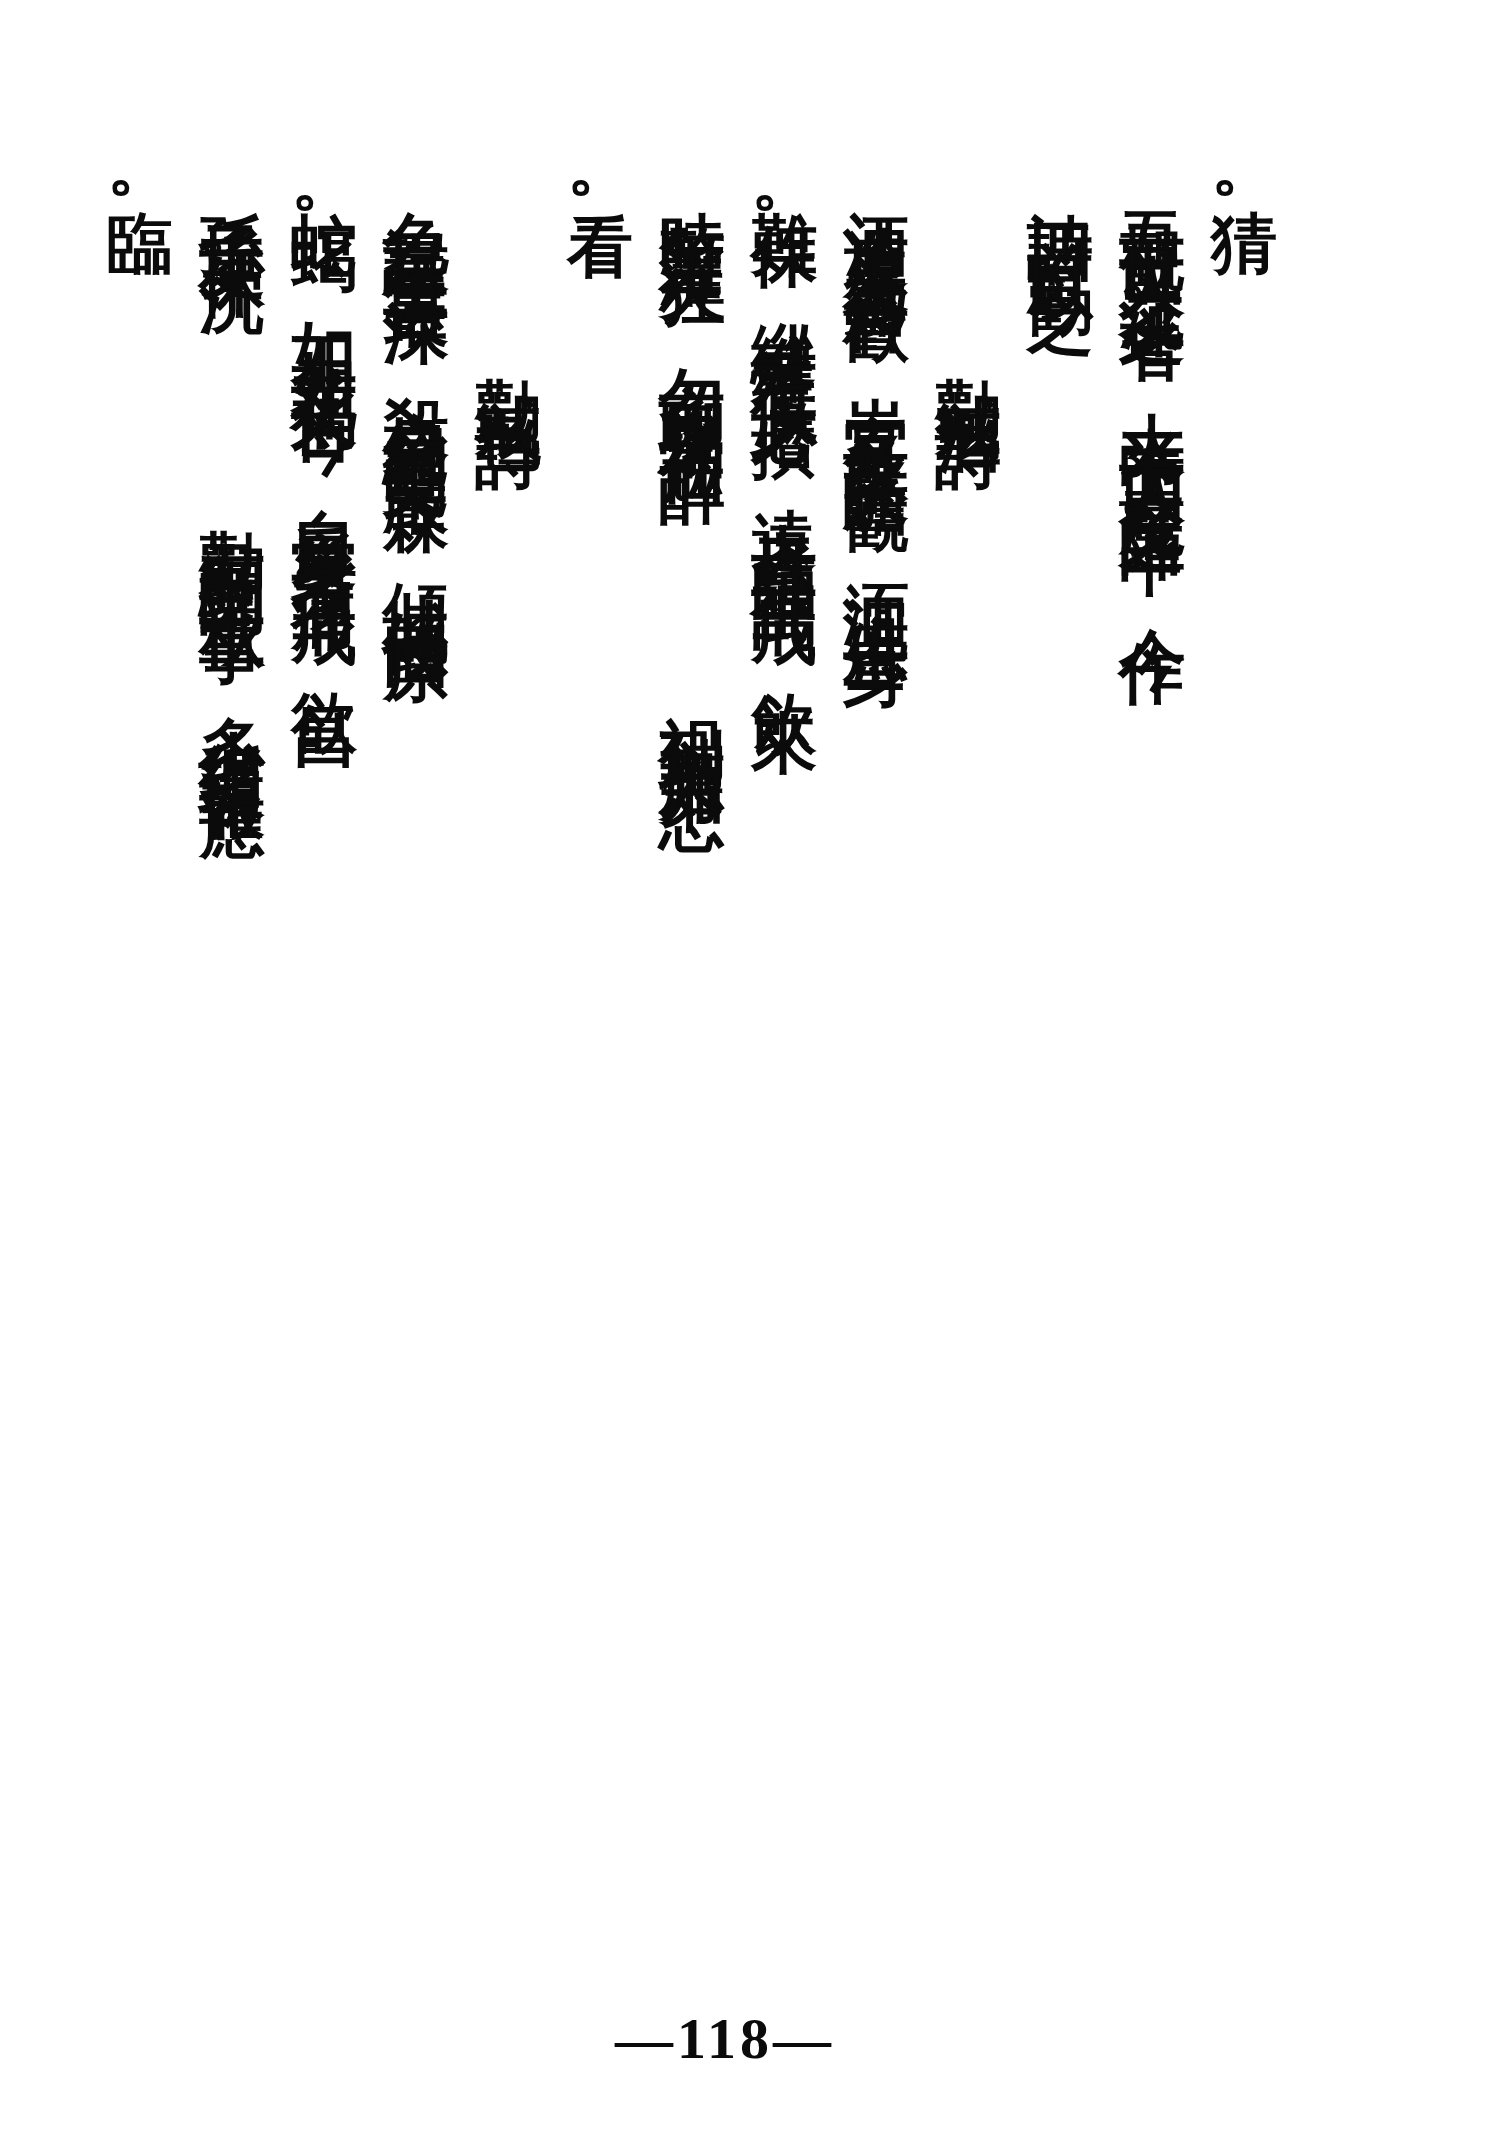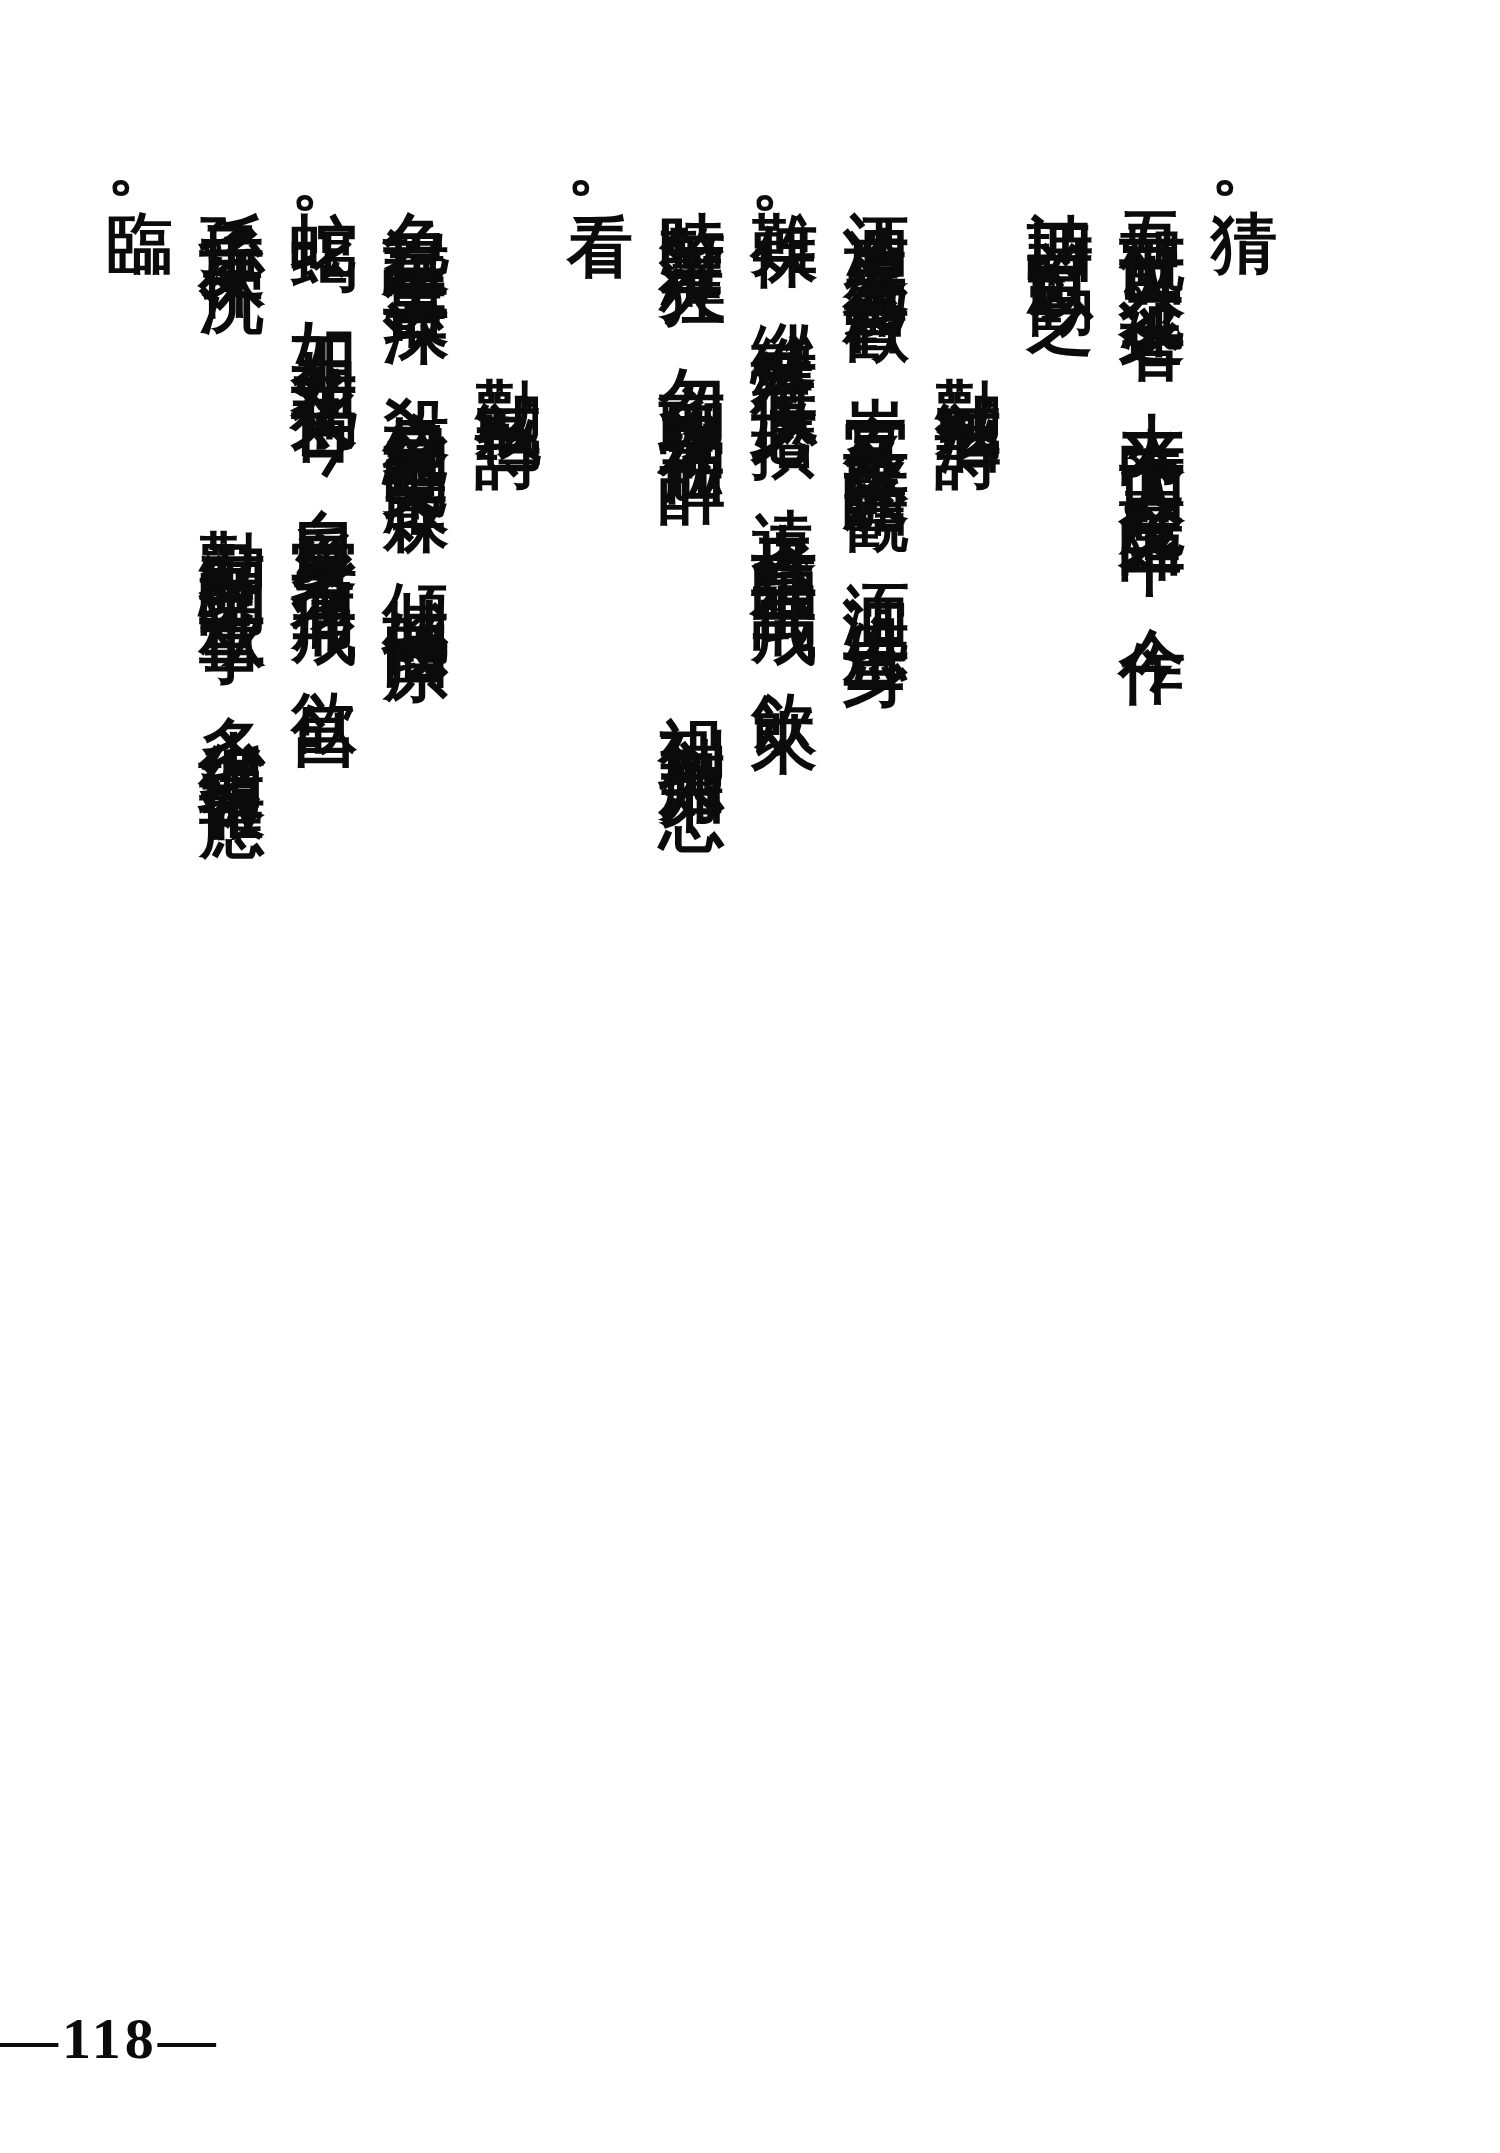--- a/index.html
+++ b/index.html
@@ -37,21 +37,21 @@
     padding-top: 166px;
   }
   .gap {
     display: inline-block;
   }
   .page-number {
     position: absolute;
     top: 2005px;
     left: 0;
     width: 1450px;
-    text-align: left;
+    text-align: center;
     font-size: 58px;
     font-weight: bold;
     letter-spacing: 4px;
     color: #0b0b0b;
   }
 </style>
 </head>
 <body>
 
 <div class="page">

